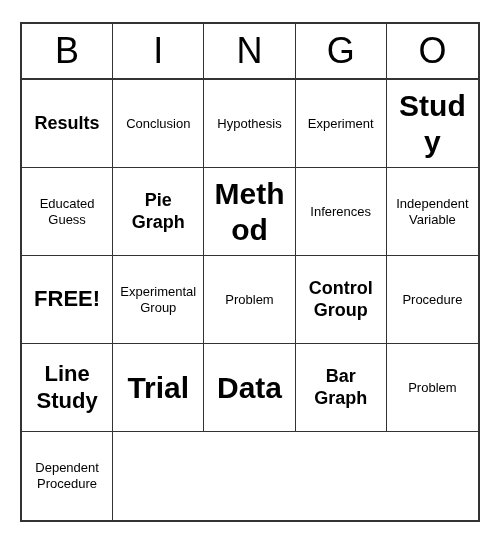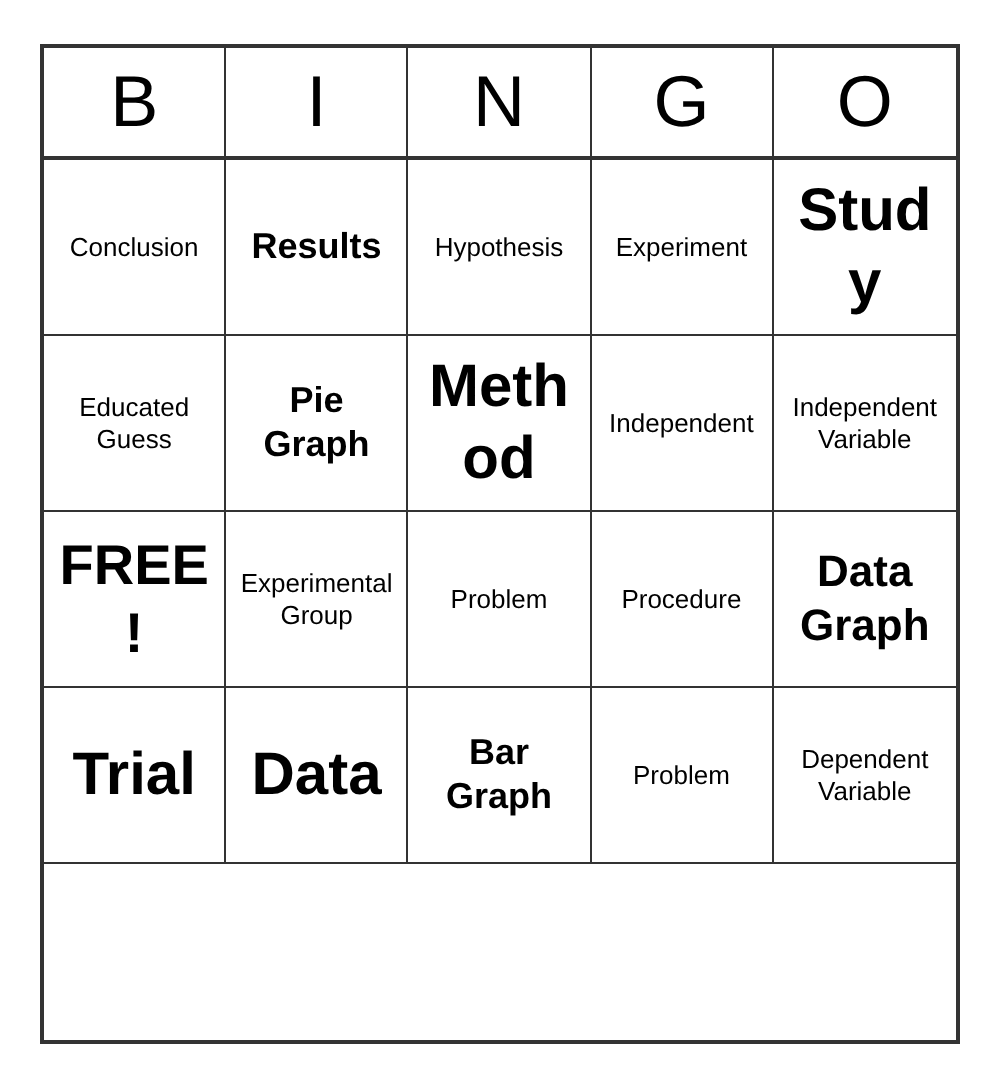--- a/index.html
+++ b/index.html
@@ -64,90 +64,93 @@
     }
     .cell-text.xlarge {
       font-size: 30px;
       font-weight: bold;
     }
     .cell-text.medium {
       font-size: 18px;
       font-weight: bold;
     }
     .cell-text.free {
-      font-size: 28px;
+      font-size: 22px;
       font-weight: bold;
     }
   </style>
 </head>
 <body>
 
 <div class="bingo-card">
   <div class="bingo-header">
   <div class="header-cell">B</div>
       <div class="header-cell">I</div>
       <div class="header-cell">N</div>
       <div class="header-cell">G</div>
       <div class="header-cell">O</div>
     </div>
   <div class="bingo-grid">
   <div class="cell">
-        <span class="cell-text">Conclusion</span>
+        <span class="cell-text medium">Results</span>
       </div>
       <div class="cell">
-        <span class="cell-text medium">Results</span>
+        <span class="cell-text">Conclusion</span>
       </div>
       <div class="cell">
         <span class="cell-text">Hypothesis</span>
       </div>
       <div class="cell">
         <span class="cell-text">Experiment</span>
       </div>
       <div class="cell">
         <span class="cell-text xlarge">Study</span>
       </div>
       <div class="cell">
         <span class="cell-text">Educated Guess</span>
       </div>
       <div class="cell">
         <span class="cell-text medium">Pie Graph</span>
       </div>
       <div class="cell">
         <span class="cell-text xlarge">Method</span>
       </div>
       <div class="cell">
-        <span class="cell-text">Independent</span>
+        <span class="cell-text">Inferences</span>
       </div>
       <div class="cell">
         <span class="cell-text">Independent Variable</span>
       </div>
       <div class="cell">
         <span class="cell-text free">FREE!</span>
       </div>
       <div class="cell">
         <span class="cell-text">Experimental Group</span>
       </div>
       <div class="cell">
         <span class="cell-text">Problem</span>
       </div>
       <div class="cell">
+        <span class="cell-text medium">Control Group</span>
+      </div>
+      <div class="cell">
         <span class="cell-text">Procedure</span>
       </div>
       <div class="cell">
-        <span class="cell-text large">Data Graph</span>
+        <span class="cell-text large">Line Study</span>
       </div>
       <div class="cell">
         <span class="cell-text xlarge">Trial</span>
       </div>
       <div class="cell">
         <span class="cell-text xlarge">Data</span>
       </div>
       <div class="cell">
         <span class="cell-text medium">Bar Graph</span>
       </div>
       <div class="cell">
         <span class="cell-text">Problem</span>
       </div>
       <div class="cell">
-        <span class="cell-text">Dependent Variable</span>
+        <span class="cell-text">Dependent Procedure</span>
       </div>
     </div>
 </div>
 
 </body></html>

